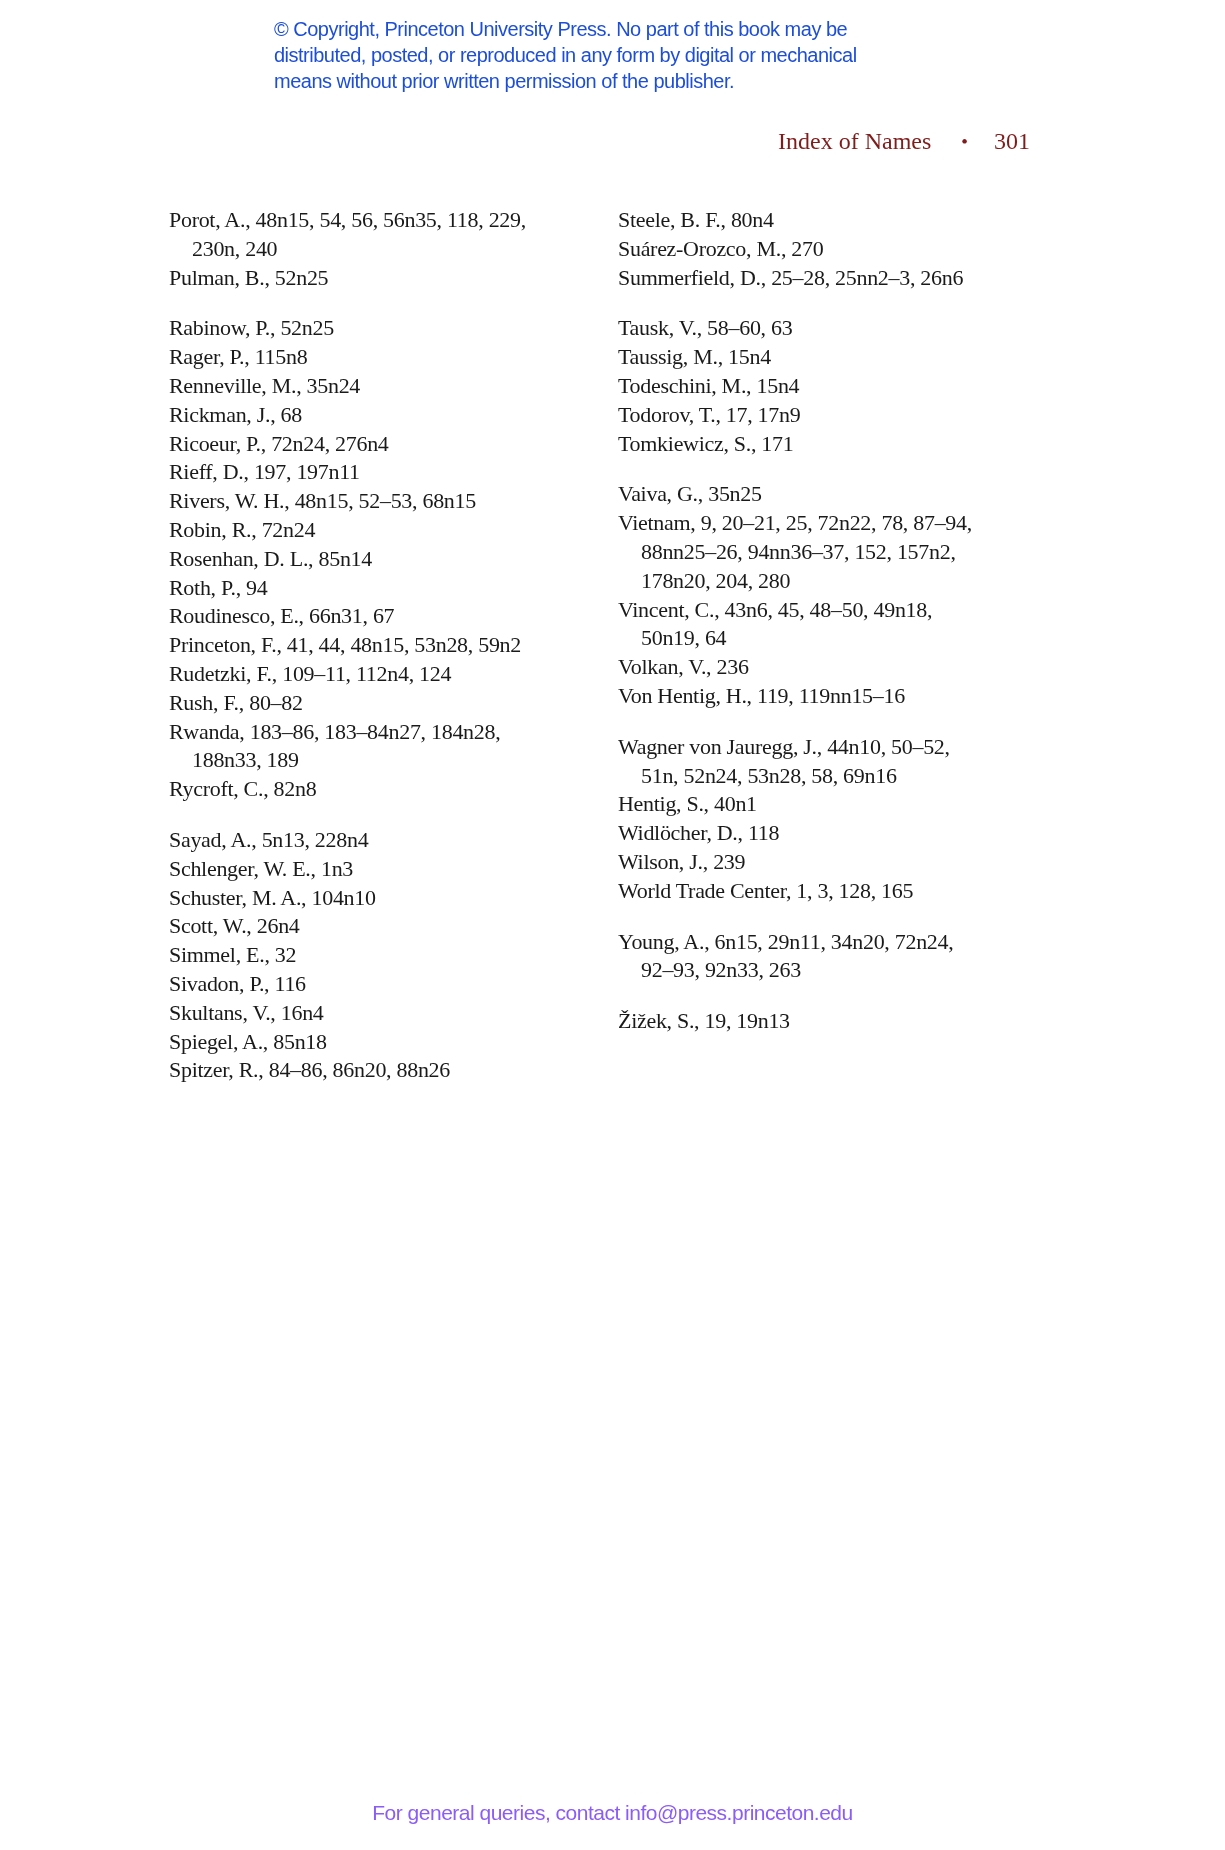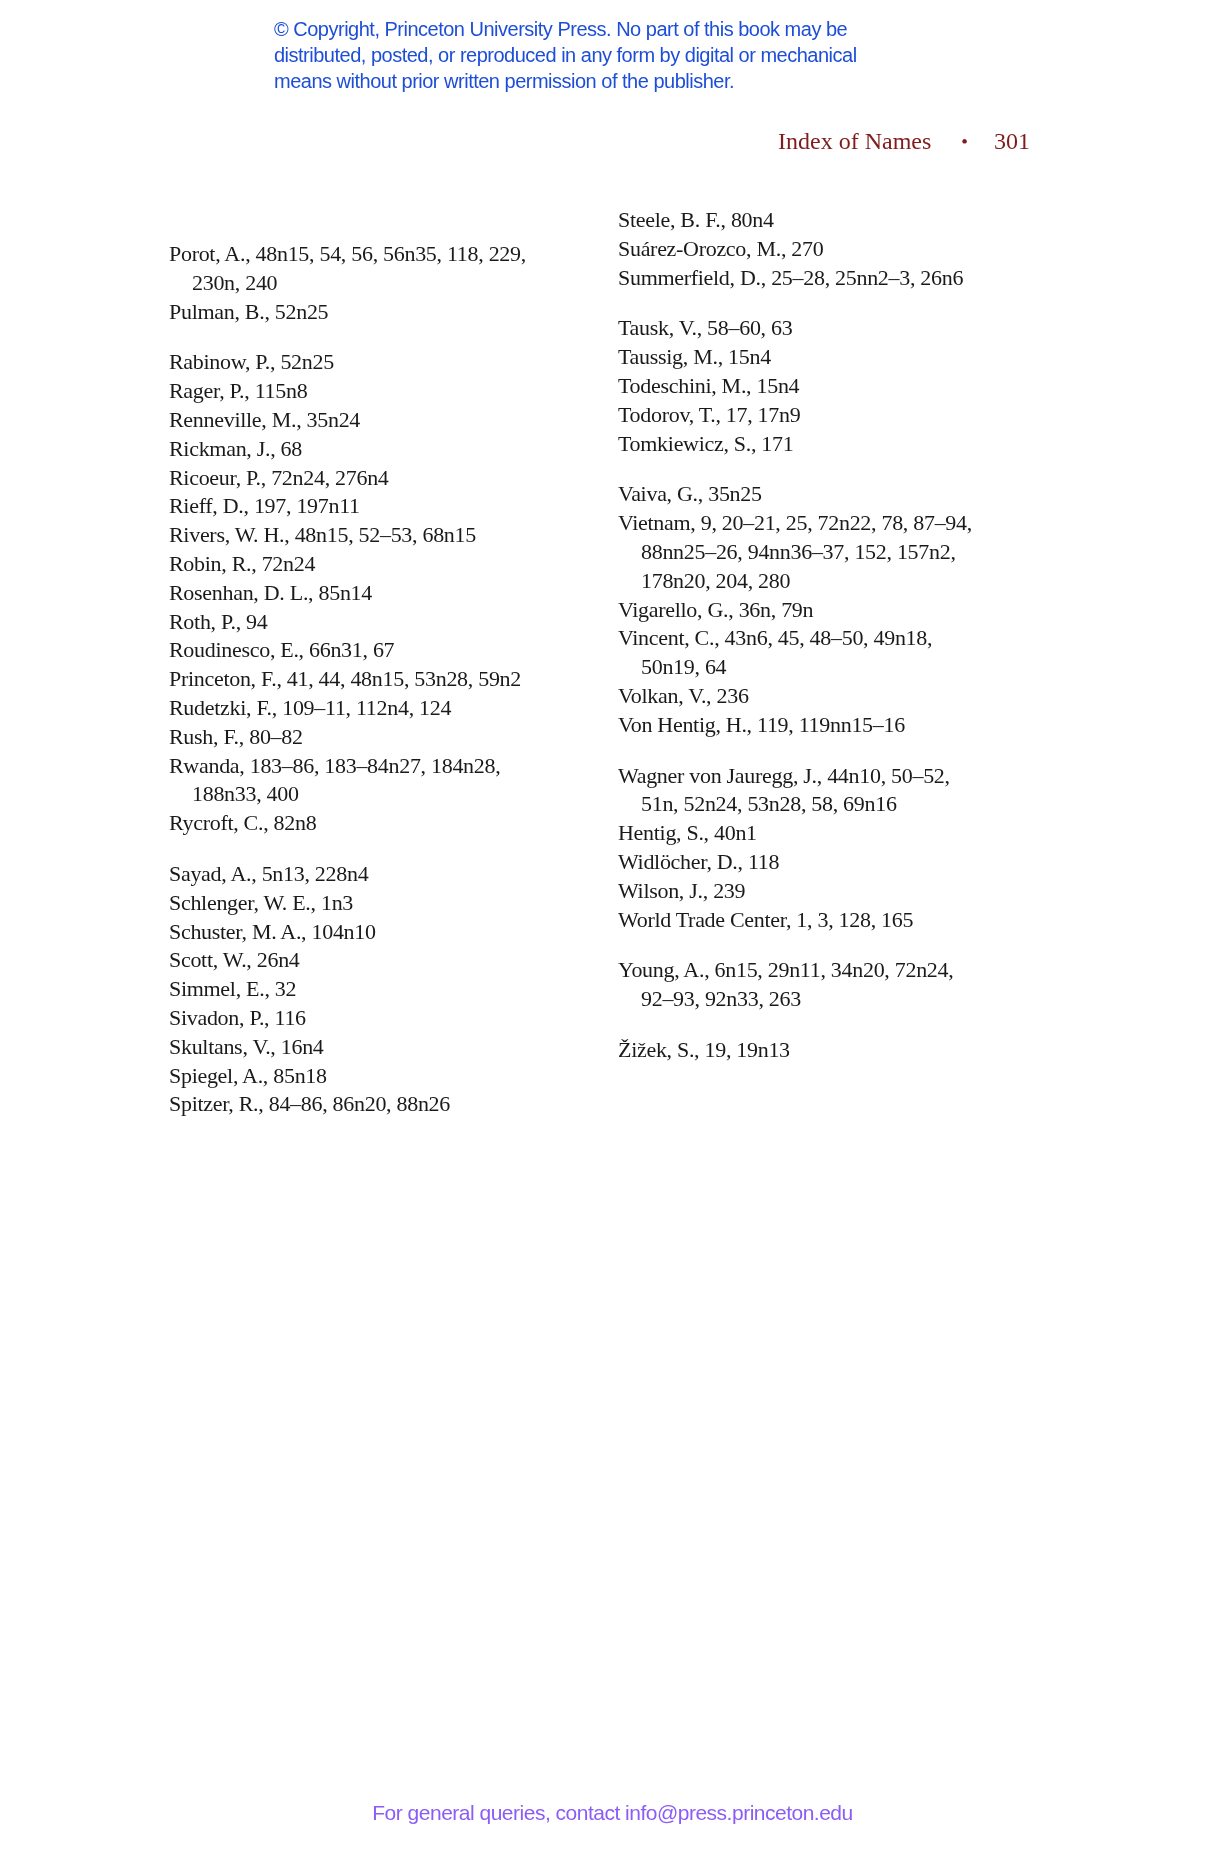--- a/index.html
+++ b/index.html
@@ -39,21 +39,21 @@
     vertical-align: 1px;
   }
   .columns {
     position: absolute;
     left: 169px;
     top: 206px;
     display: flex;
     color: #1a1a1a;
   }
   .col { width: 412px; flex: none; }
-  .col.left { margin-right: 37px; margin-top: 34px; }
+  .col.left { margin-right: 37px; }
   .idx-line {
     font-family: "Liberation Serif", "DejaVu Serif", serif;
     font-size: 22px;
     line-height: 28.8px;
     height: 28.8px;
     letter-spacing: -0.3px;
     white-space: nowrap;
   }
   .idx-line.indent { padding-left: 23px; }
   .gap { height: 22px; }
@@ -95,21 +95,21 @@
       <div class="idx-line">Rieff, D., 197, 197n11</div>
       <div class="idx-line">Rivers, W. H., 48n15, 52–53, 68n15</div>
       <div class="idx-line">Robin, R., 72n24</div>
       <div class="idx-line">Rosenhan, D. L., 85n14</div>
       <div class="idx-line">Roth, P., 94</div>
       <div class="idx-line">Roudinesco, E., 66n31, 67</div>
       <div class="idx-line">Princeton, F., 41, 44, 48n15, 53n28, 59n2</div>
       <div class="idx-line">Rudetzki, F., 109–11, 112n4, 124</div>
       <div class="idx-line">Rush, F., 80–82</div>
       <div class="idx-line">Rwanda, 183–86, 183–84n27, 184n28,</div>
-      <div class="idx-line indent">188n33, 400</div>
+      <div class="idx-line indent">188n33, 189</div>
       <div class="idx-line">Rycroft, C., 82n8</div>
       <div class="gap"></div>
       <div class="idx-line">Sayad, A., 5n13, 228n4</div>
       <div class="idx-line">Schlenger, W. E., 1n3</div>
       <div class="idx-line">Schuster, M. A., 104n10</div>
       <div class="idx-line">Scott, W., 26n4</div>
       <div class="idx-line">Simmel, E., 32</div>
       <div class="idx-line">Sivadon, P., 116</div>
       <div class="idx-line">Skultans, V., 16n4</div>
       <div class="idx-line">Spiegel, A., 85n18</div>
@@ -123,21 +123,20 @@
       <div class="idx-line">Tausk, V., 58–60, 63</div>
       <div class="idx-line">Taussig, M., 15n4</div>
       <div class="idx-line">Todeschini, M., 15n4</div>
       <div class="idx-line">Todorov, T., 17, 17n9</div>
       <div class="idx-line">Tomkiewicz, S., 171</div>
       <div class="gap"></div>
       <div class="idx-line">Vaiva, G., 35n25</div>
       <div class="idx-line">Vietnam, 9, 20–21, 25, 72n22, 78, 87–94,</div>
       <div class="idx-line indent">88nn25–26, 94nn36–37, 152, 157n2,</div>
       <div class="idx-line indent">178n20, 204, 280</div>
-      <div class="idx-line">Vigarello, G., 36n, 79n</div>
       <div class="idx-line">Vincent, C., 43n6, 45, 48–50, 49n18,</div>
       <div class="idx-line indent">50n19, 64</div>
       <div class="idx-line">Volkan, V., 236</div>
       <div class="idx-line">Von Hentig, H., 119, 119nn15–16</div>
       <div class="gap"></div>
       <div class="idx-line">Wagner von Jauregg, J., 44n10, 50–52,</div>
       <div class="idx-line indent">51n, 52n24, 53n28, 58, 69n16</div>
       <div class="idx-line">Hentig, S., 40n1</div>
       <div class="idx-line">Widlöcher, D., 118</div>
       <div class="idx-line">Wilson, J., 239</div>

